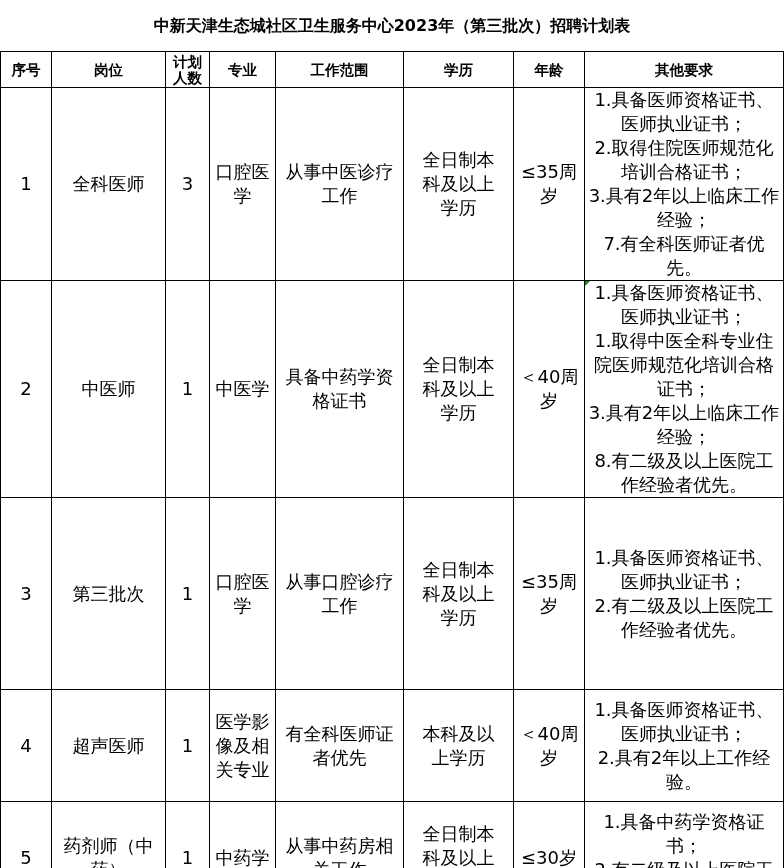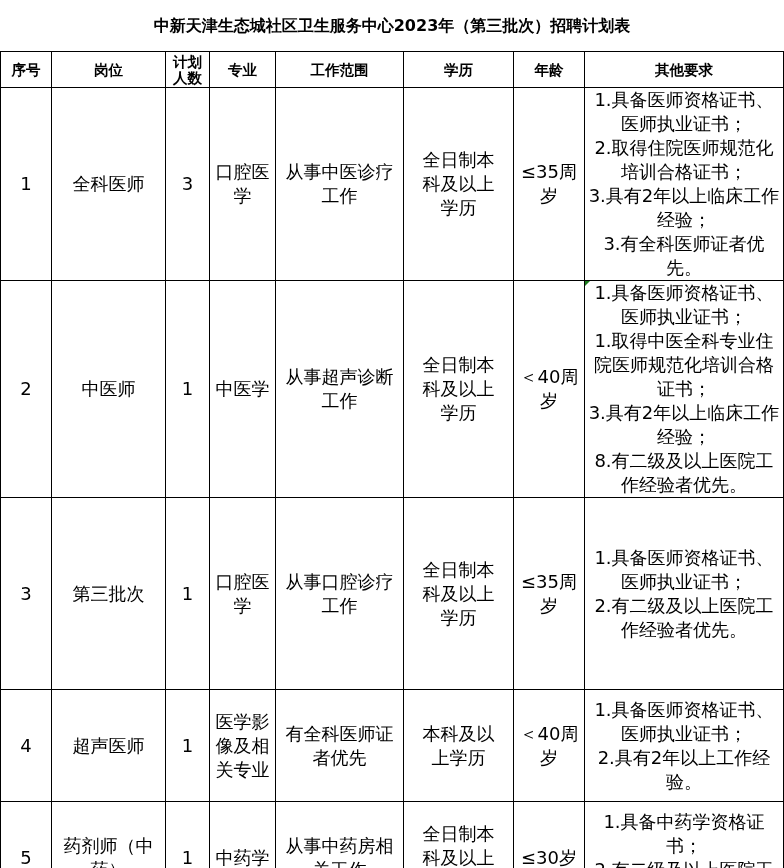--- a/index.html
+++ b/index.html
@@ -53,29 +53,29 @@
       <td>全科医师</td>
       <td>3</td>
       <td>口腔医学</td>
       <td>从事中医诊疗工作</td>
       <td style="padding:0 12px;">全日制本科及以上学历</td>
       <td>≤35周岁</td>
       <td class="req">
         <span class="req-line">1.具备医师资格证书、医师执业证书；</span>
         <span class="req-line">2.取得住院医师规范化培训合格证书；</span>
         <span class="req-line">3.具有2年以上临床工作经验；</span>
-        <span class="req-line">3.有全科医师证者优先。</span>
+        <span class="req-line">7.有全科医师证者优先。</span>
       </td>
     </tr>
     <tr style="height:201px;">
       <td>2</td>
       <td>中医师</td>
       <td>1</td>
       <td>中医学</td>
-      <td>从事超声诊断工作</td>
+      <td>具备中药学资格证书</td>
       <td style="padding:0 12px;">全日制本科及以上学历</td>
       <td>＜40周岁</td>
       <td class="req">
         <span class="marker"></span>
         <span class="req-line">1.具备医师资格证书、医师执业证书；</span>
         <span class="req-line">1.取得中医全科专业住院医师规范化培训合格证书；</span>
         <span class="req-line">3.具有2年以上临床工作经验；</span>
         <span class="req-line">8.有二级及以上医院工作经验者优先。</span>
       </td>
     </tr>

